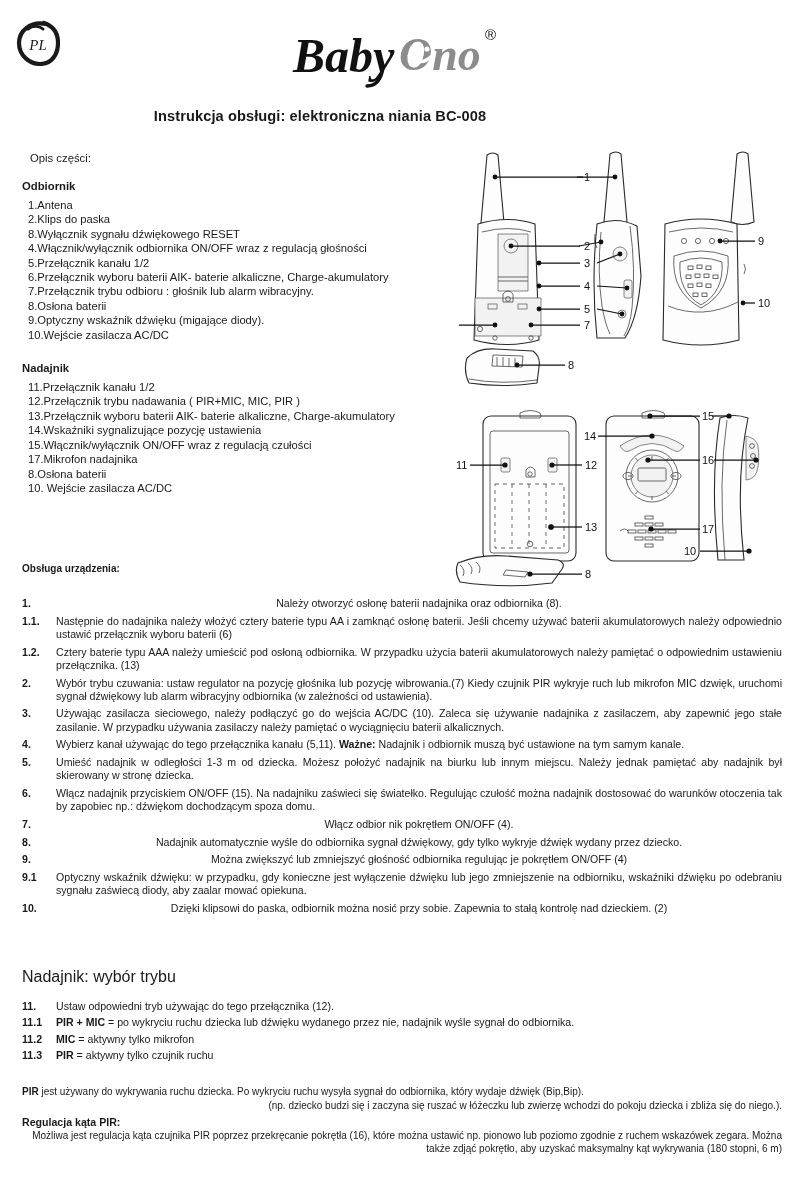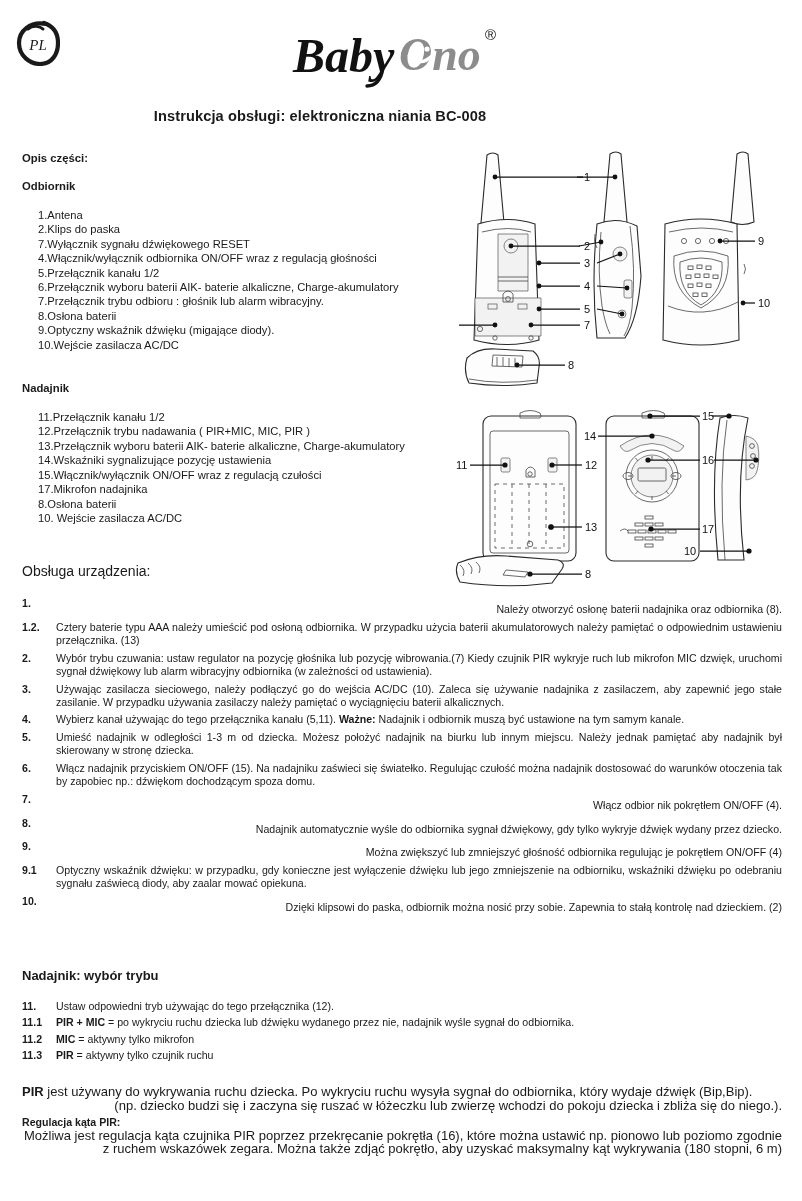--- a/index.html
+++ b/index.html
@@ -26,52 +26,52 @@
   }
   .doc-title {
     position: absolute; left: 0; top: 108px; width: 640px;
     text-align: center;
     font-size: 14.6px; font-weight: bold;
     letter-spacing: .1px;
   }
 
   
   .col-left { position: absolute; left: 22px; top: 152px; width: 455px; }
-  .sec-head { font-weight: bold; font-size: 11.3px; margin: 0 0 2px 0; }
+  .sec-head { font-weight: normal; font-size: 11.3px; margin: 0 0 2px 8px; }
   .sub-head { font-weight: bold; font-size: 11.3px; margin: 0; }
   .spacer-sm { height: 14px; }
-  .plist { list-style: none; margin: 16px; padding: 0; }
+  .plist { list-style: none; margin: 6px; padding: 0; }
   .plist li { font-size: 11.2px; line-height: 14.4px; white-space: nowrap; }
 
-  .ops-head { position: absolute; left: 22px; top: 563px; font-weight: normal; font-size: 14px; }
+  .ops-head { position: absolute; left: 22px; top: 563px; font-weight: bold; font-size: 10px; }
 
   
   .steps { position: absolute; left: 22px; top: 597px; width: 760px; }
   .step { display: flex; margin-bottom: 4.5px; }
   .step .num {
     font-weight: bold; font-size: 10.6px; line-height: 13.2px;
     width: 34px; flex: 0 0 34px; text-align: left;
   }
   .step .body {
     font-size: 10.6px; line-height: 13.2px; flex: 1 1 auto;
     text-align: justify; text-justify: inter-word;
   }
-  .step .body.nojust { text-align: right; margin-top: 6px; }
+  .step .body.nojust { text-align: center; }
   .step b { font-weight: bold; }
 
   
-  .mode-head { position: absolute; left: 22px; top: 968px; font-weight: bold; font-size: 13px; }
+  .mode-head { position: absolute; left: 22px; top: 968px; font-weight: normal; font-size: 16px; }
   .modes { position: absolute; left: 22px; top: 1000px; width: 760px; }
   .mode-row { display: flex; margin-bottom: 3px; }
   .mode-row .num { font-weight: bold; font-size: 10.6px; line-height: 13.4px; width: 34px; flex: 0 0 34px; }
   .mode-row .body { font-size: 10.6px; line-height: 13.4px; flex: 1 1 auto; }
 
   
   .pir-block { position: absolute; left: 22px; top: 1085px; width: 760px; }
-  .pir-para { font-size: 13px; line-height: 13.4px; text-align: justify; margin: 0 0 1px 0; }
+  .pir-para { font-size: 10px; line-height: 13.4px; text-align: justify; margin: 0 0 1px 0; }
   .pir-para.nojust { text-align: right; }
   .pir-head { font-size: 10.6px; font-weight: bold; line-height: 14px; margin: 2px 0 0 0; }
 
   
   .diagram-recv { position: absolute; left: 455px; top: 146px; width: 340px; height: 248px; }
   .diagram-tx   { position: absolute; left: 448px; top: 398px; width: 350px; height: 192px; }
   .diagram-recv svg, .diagram-tx svg { display: block; width: 100%; height: 100%; }
   .dev { fill: #fdfdfd; stroke: #2a2a2a; stroke-width: 1.1; }
   .dev-l { fill: none; stroke: #444; stroke-width: .8; }
   .dev-f { fill: #f2f2f2; stroke: #555; stroke-width: .7; }
@@ -111,21 +111,21 @@
   <div class="doc-title">Instrukcja obsługi: elektroniczna niania BC-008</div>
 
   <div class="col-left">
     <div class="sec-head">Opis części:</div>
     <div class="spacer-sm"></div>
 
     <div class="sub-head">Odbiornik</div>
     <ul class="plist">
       <li>1.Antena</li>
       <li>2.Klips do paska</li>
-      <li>7.Wyłącznik sygnału dźwiękowego  RESET</li>
+      <li>8.Wyłącznik sygnału dźwiękowego  RESET</li>
       <li>4.Włącznik/wyłącznik odbiornika ON/OFF wraz z regulacją głośności</li>
       <li>5.Przełącznik kanału 1/2</li>
       <li>6.Przełącznik wyboru baterii AIK- baterie alkaliczne, Charge-akumulatory</li>
       <li>7.Przełącznik trybu odbioru : głośnik lub alarm wibracyjny.</li>
       <li>8.Osłona baterii</li>
       <li>9.Optyczny wskaźnik dźwięku (migające diody).</li>
       <li>10.Wejście zasilacza AC/DC</li>
     </ul>
 
     <div class="spacer-sm"></div>
@@ -359,20 +359,24 @@
   </div>
 
   <div class="ops-head">Obsługa urządzenia:</div>
 
   <div class="steps">
     <div class="step">
       <div class="num">1.</div>
       <div class="body nojust">Należy otworzyć osłonę baterii nadajnika oraz odbiornika (8).</div>
     </div>
     <div class="step">
+      <div class="num">1.1.</div>
+      <div class="body">Następnie do nadajnika należy włożyć cztery baterie typu AA i zamknąć osłonę baterii. Jeśli chcemy używać baterii akumulatorowych należy odpowiednio ustawić przełącznik wyboru baterii (6)</div>
+    </div>
+    <div class="step">
       <div class="num">1.2.</div>
       <div class="body">Cztery baterie typu AAA należy umieścić pod osłoną odbiornika. W przypadku użycia baterii akumulatorowych należy pamiętać o odpowiednim ustawieniu przełącznika. (13)</div>
     </div>
     <div class="step">
       <div class="num">2.</div>
       <div class="body">Wybór trybu czuwania: ustaw regulator na pozycję głośnika lub pozycję wibrowania.(7) Kiedy czujnik PIR wykryje ruch lub mikrofon MIC dzwięk, uruchomi sygnał dźwiękowy lub alarm wibracyjny odbiornika (w zależności od ustawienia).</div>
     </div>
     <div class="step">
       <div class="num">3.</div>
       <div class="body">Używając zasilacza sieciowego, należy podłączyć go do wejścia AC/DC (10). Zaleca się używanie nadajnika z zasilaczem, aby zapewnić jego stałe zasilanie. W przypadku używania zasilaczy należy pamiętać o wyciągnięciu baterii alkalicznych.</div>

